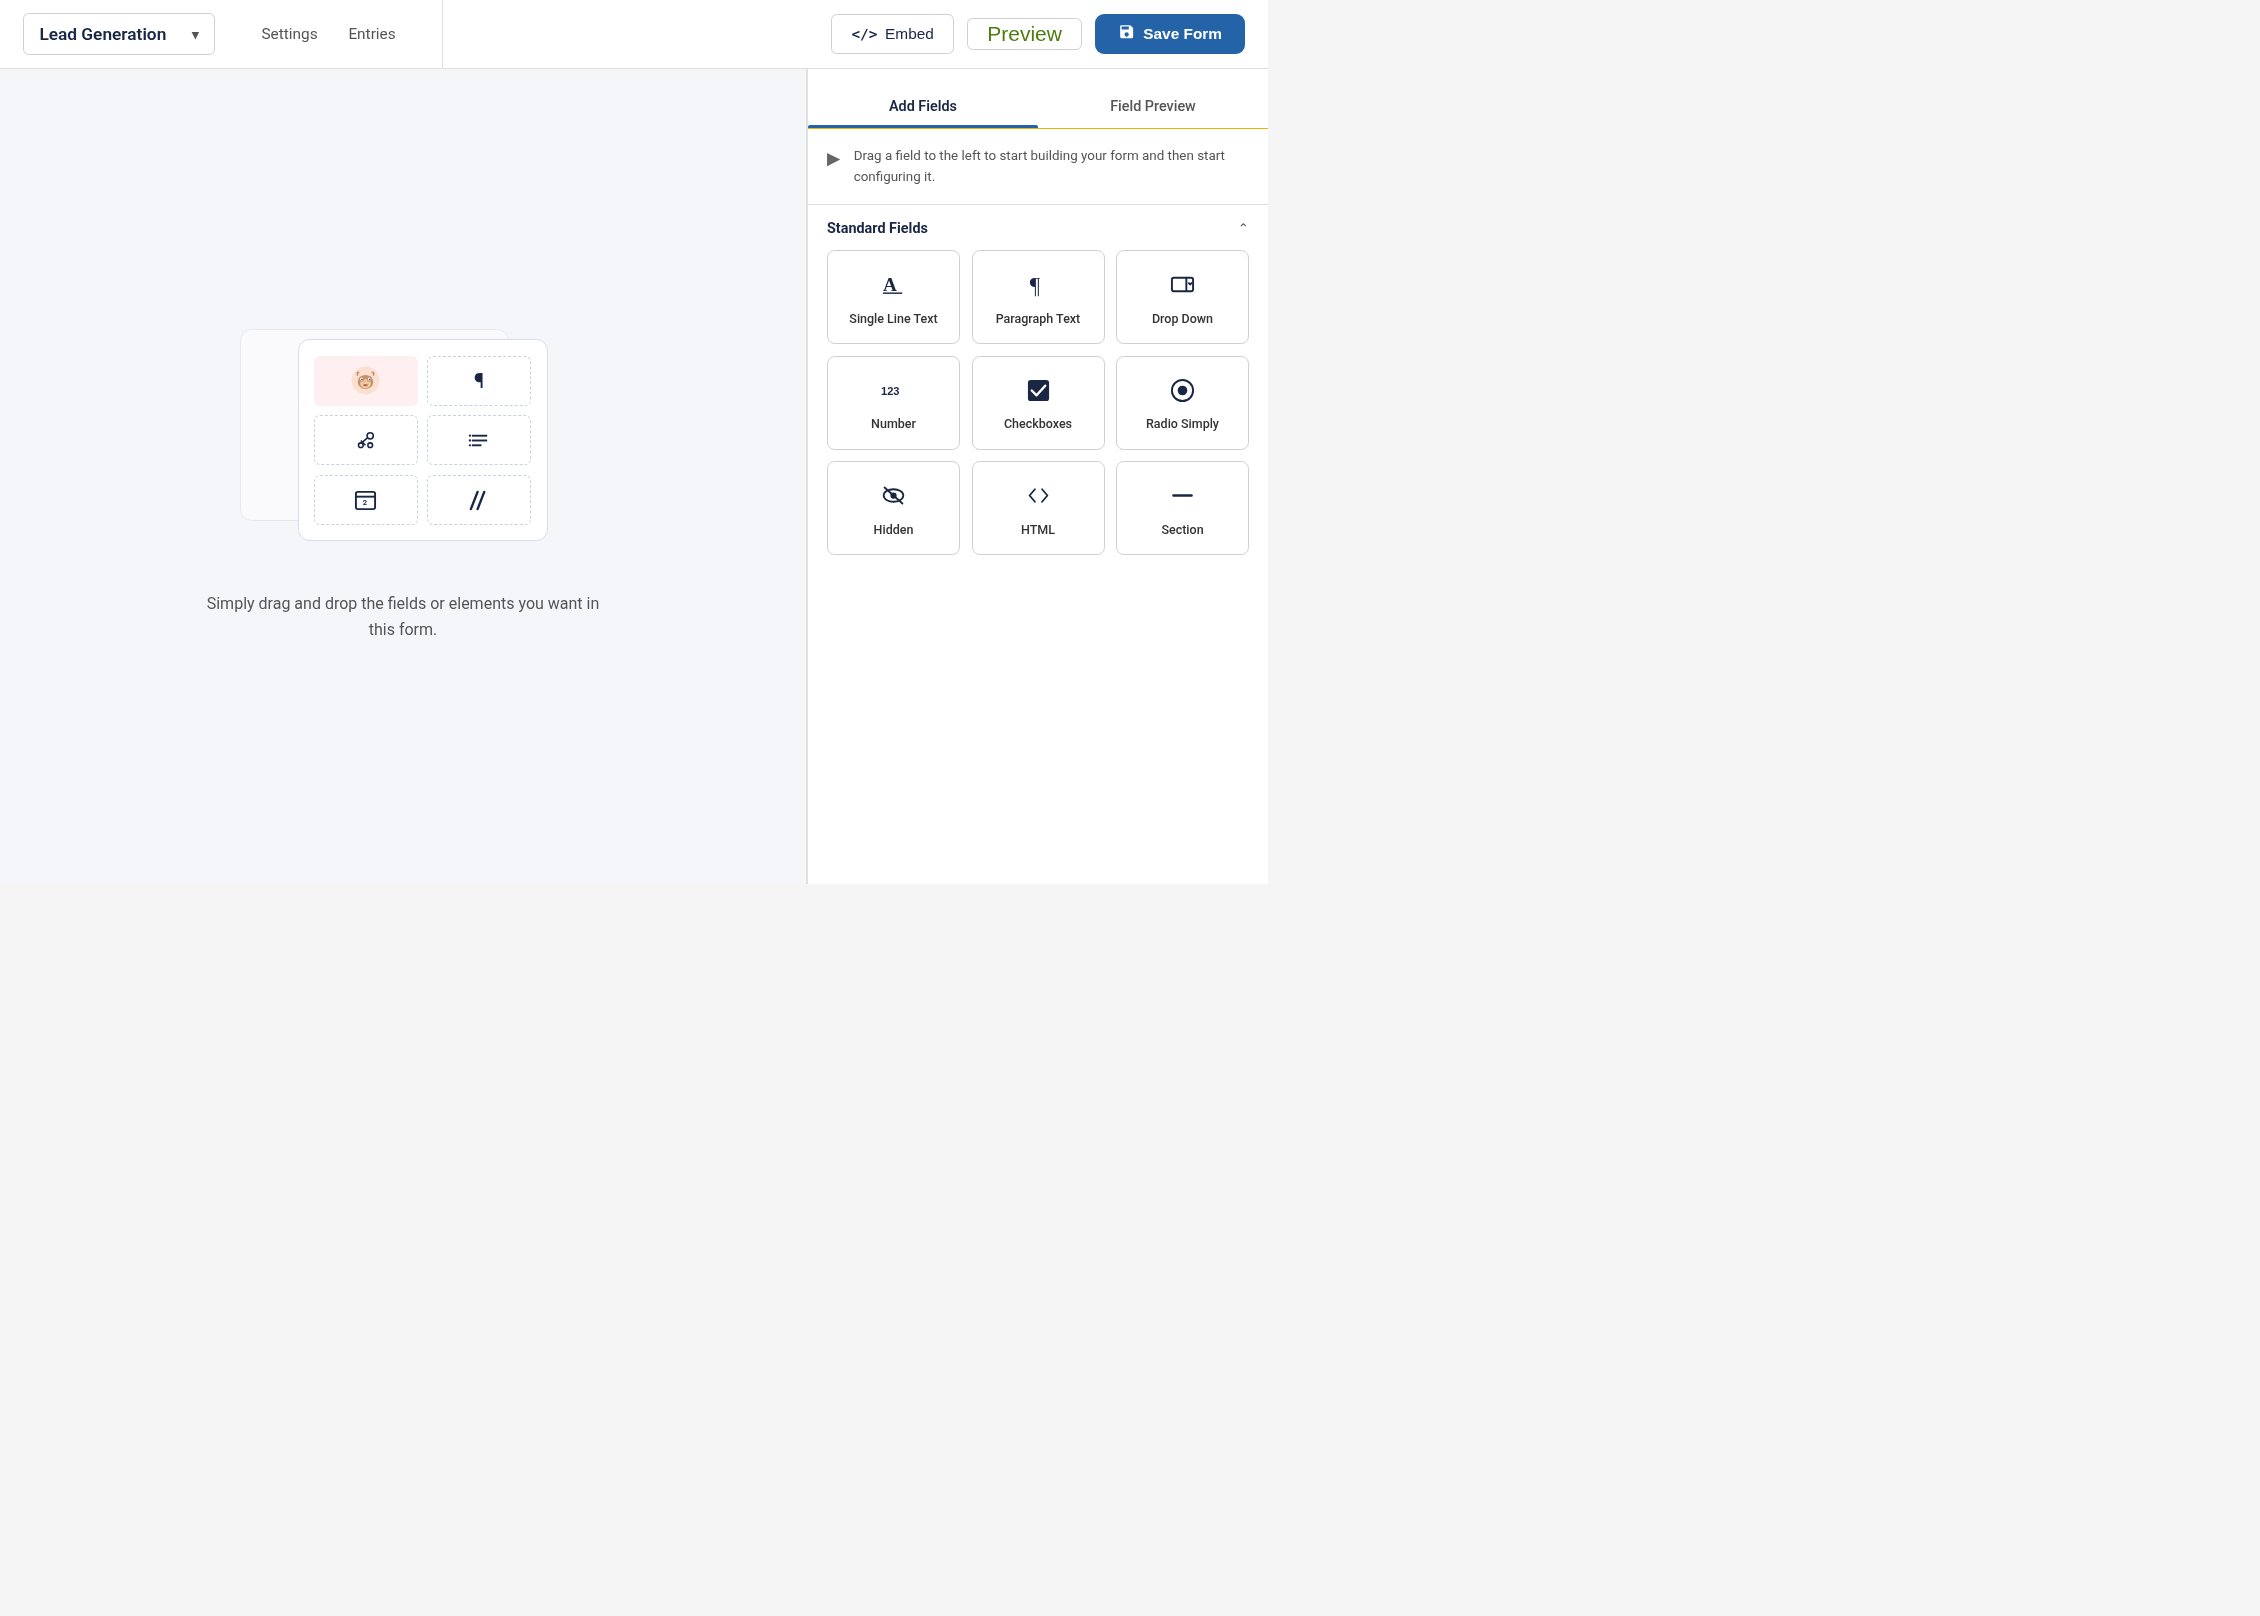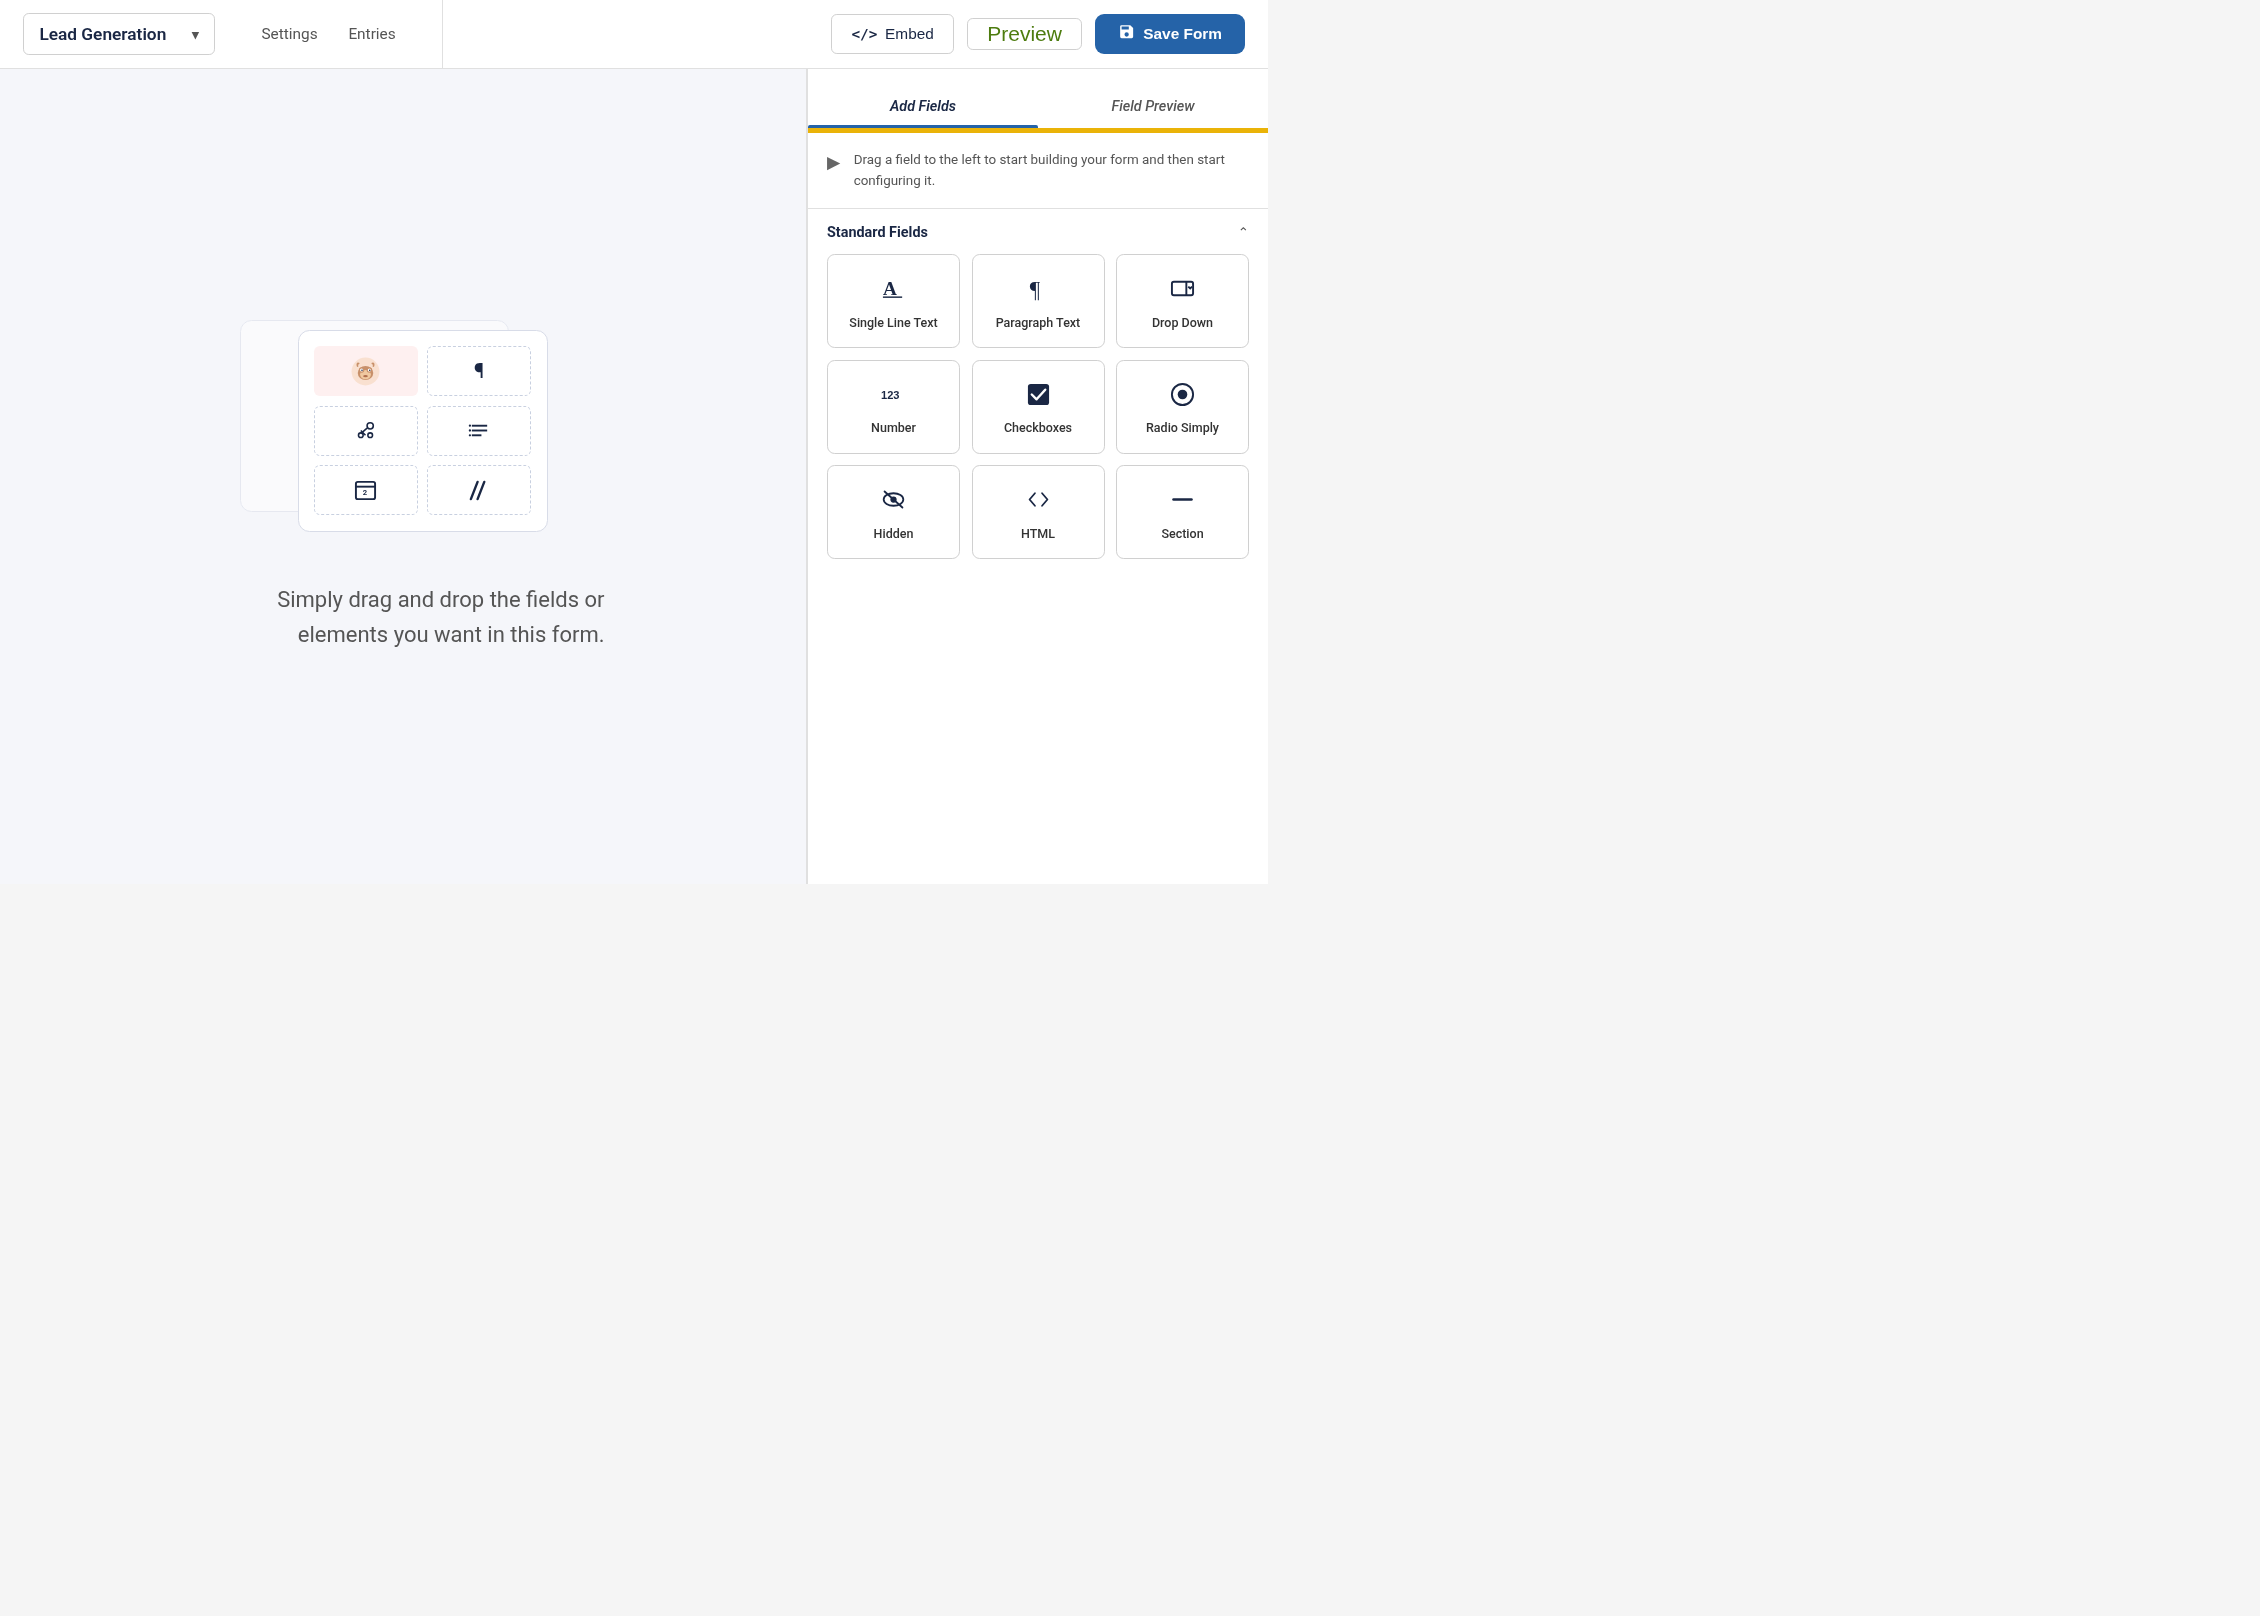--- a/index.html
+++ b/index.html
@@ -159,22 +159,22 @@
       align-items: center;
       justify-content: center;
       font-size: 19px;
       color: #1a2744;
     }
     .card-cell.logo {
       background: #fef0f0;
       border: none;
     }
     .canvas-text {
-      text-align: right;
-      font-size: 22px;
+      text-align: center;
+      font-size: 16px;
       color: #555;
       line-height: 1.6;
       max-width: 403px;
     }
 
     
     .fields-panel {
       width: 461px;
       background: #fff;
       display: flex;
@@ -203,23 +203,22 @@
       background: transparent;
     }
     .search-icon-char {
       color: #aaa;
       font-size: 17.3px;
     }
 
     
     .tabs-row {
       display: flex;
-      border-bottom: 5px solid #eab308;
+      border-bottom: 1px solid #eab308;
       margin-top: 15.4px;
-      font-style: italic;
     }
     .tab {
       flex: 1;
       text-align: center;
       padding: 13.4px 0;
       font-size: 14.4px;
       color: #555;
       cursor: pointer;
       position: relative;
       font-weight: 500;

